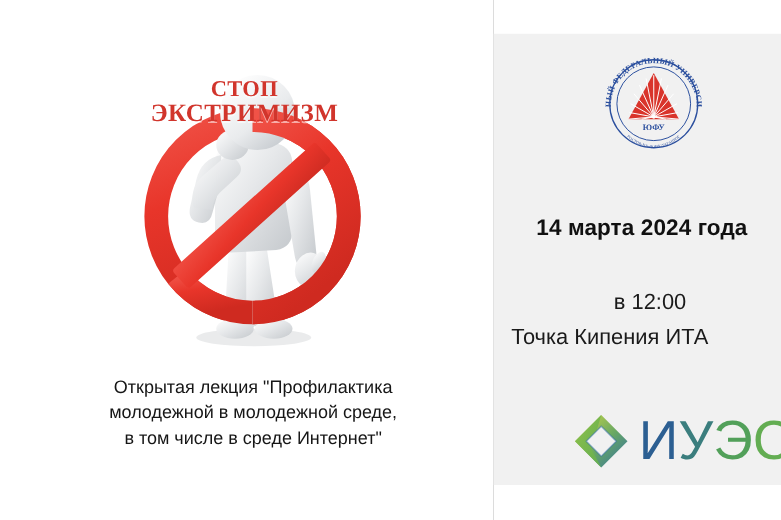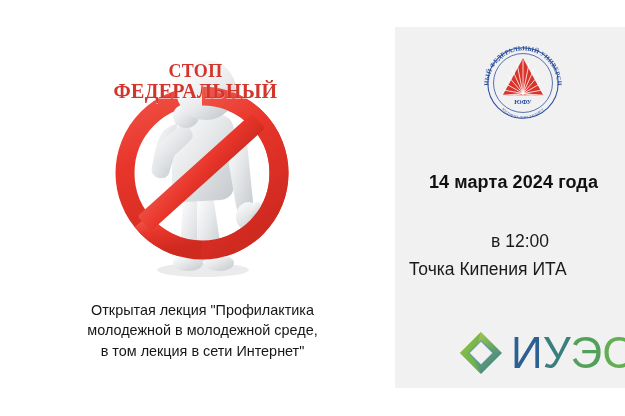--- a/index.html
+++ b/index.html
@@ -188,27 +188,27 @@
         <path d="M107 212 a77 77 0 0 1 -60 -29" fill="none" stroke="url(#redG)" stroke-width="19"></path>
 
         <g transform="rotate(-42 107 135)">
           <rect x="30" y="124" width="154" height="20" rx="3" fill="url(#redBar)"></rect>
         </g>
       </svg>
     </div>
 
     <div class="stop-words">
       <span class="l1">СТОП</span>
-      <span class="l2">ФЕДЕРАЛЬНЫЙ</span>
+      <span class="l2">ЭКСТРИМИЗМ</span>
     </div>
 
     <div class="lecture-caption">
       <span class="ln">Открытая лекция "Профилактика</span>
       <span class="ln">молодежной в молодежной среде,</span>
-      <span class="ln">в том лекция в сети Интернет"</span>
+      <span class="ln">в том числе в среде Интернет"</span>
     </div>
   </div>
 
   <div class="right-panel">
     <div class="gray-card">
 
       <div class="sfedu-seal">
         <svg viewBox="0 0 100 100" xmlns="http://www.w3.org/2000/svg" aria-hidden="true">
           <defs>
             <path id="topArc" d="M 11 52 A 39 39 0 0 1 89 52"></path>

